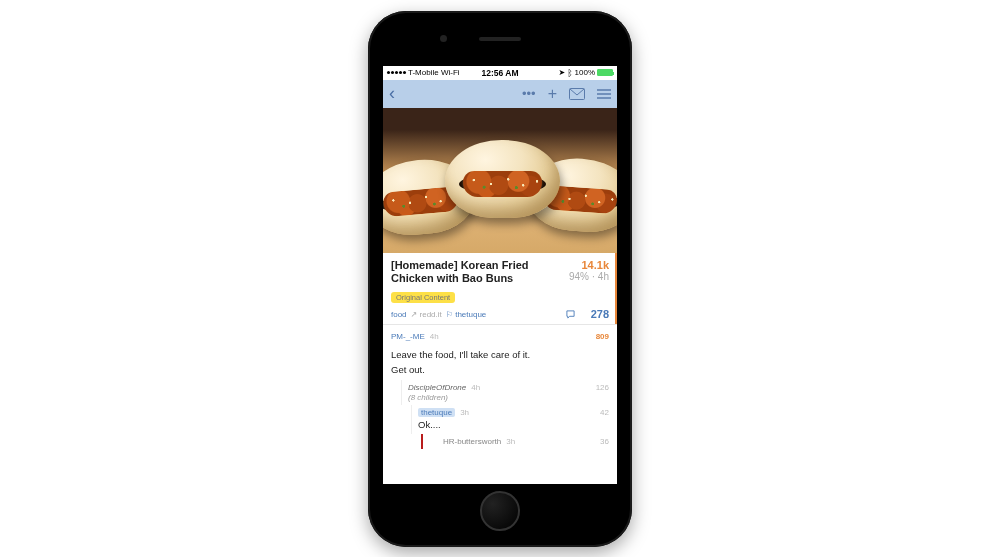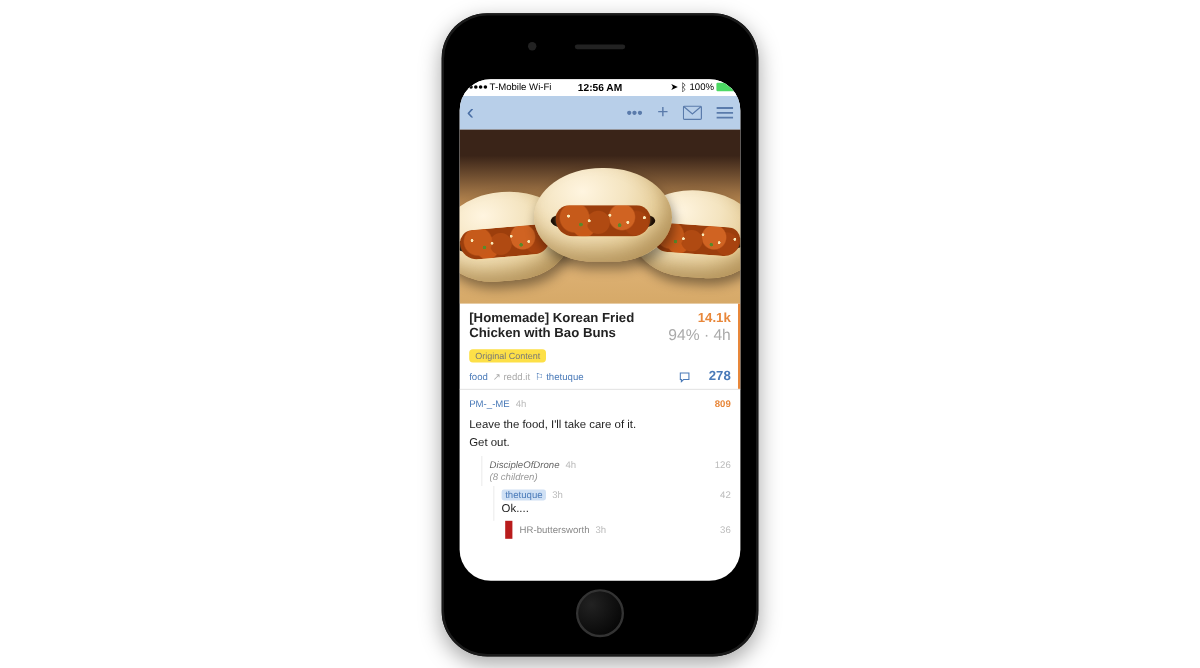--- a/index.html
+++ b/index.html
@@ -64,21 +64,20 @@
     z-index: 50;
   }
   .screen {
     position: absolute;
     top: 47px;
     left: 7px;
     right: 7px;
     bottom: 55px;
     background: #fff;
     overflow: hidden;
-    border-radius: 26px;
   }
   
   .status-bar {
     height: 14px;
     background: #fff;
     display: flex;
     align-items: center;
     font-size: 8px;
     padding: 0 4px;
     color: #000;
@@ -168,21 +167,21 @@
     border-bottom: 1px solid #e6e6e6;
     position:relative;
   }
   .post-head::after{
     content:''; position:absolute; right:0; top:0; bottom:0; width:2px; background:#e8873a;
   }
   .title-row { display:flex; gap:6px; }
   .post-title { font-size:11px; font-weight:600; color:#222; line-height:1.25; flex:1;}
   .score-col { text-align:right; flex:0 0 auto; }
   .score { color:#e8873a; font-size:11px; font-weight:600; }
-  .score-sub { color:#aaa; font-size:13px; }
+  .score-sub { color:#aaa; font-size:10px; }
   .tag {
     display:inline-block; background:#fde047; color:#777; font-size:7.5px;
     padding:1px 5px; border-radius:3px; margin-top:3px;
   }
   .meta-row { display:flex; align-items:center; margin-top:4px; font-size:8px;justify-content:center;}
   .meta-row .sub { color:#4a7ab8; }
   .meta-row .via { color:#aaa; margin:0 4px;}
   .meta-row .author { color:#4a7ab8; }
   .meta-row .spacer{flex:1;}
   .comments { color:#4a7ab8; font-size:11px; display:flex; align-items:center; gap:16px;font-weight:bold;}
@@ -196,21 +195,21 @@
   .c-user { color:#4a7ab8; font-weight:500; }
   .c-user.op { background:#cfe0f4; padding:0 3px; border-radius:2px;}
   .c-time { color:#bbb; margin-left:5px; }
   .c-head .sp{flex:1;}
   .c-score { color:#bbb; font-size:8px;}
   .c-score.hot{ color:#e8873a; font-weight:600;}
   .c-body { color:#222; font-size:9.5px; margin-top:2px; line-height:1.35;}
   .c-children { color:#999; font-size:8px; font-style:italic; margin-top:1px;}
   .indent1{ margin-left:10px; border-left:1px solid #eee; padding-left:6px;}
   .indent2{ margin-left:20px; border-left:1px solid #eee; padding-left:6px;}
-  .indent3{ margin-left:30px; border-left:6px solid #b91c1c; padding-left:6px;}
+  .indent3{ margin-left:30px; border-left:2px solid #b91c1c; padding-left:20px;}
 </style>
 </head>
 <body>
 
 <div class="phone-frame">
   <div class="phone-inner">
     <div class="speaker"></div>
     <div class="camera"></div>
 
     <div class="screen">

